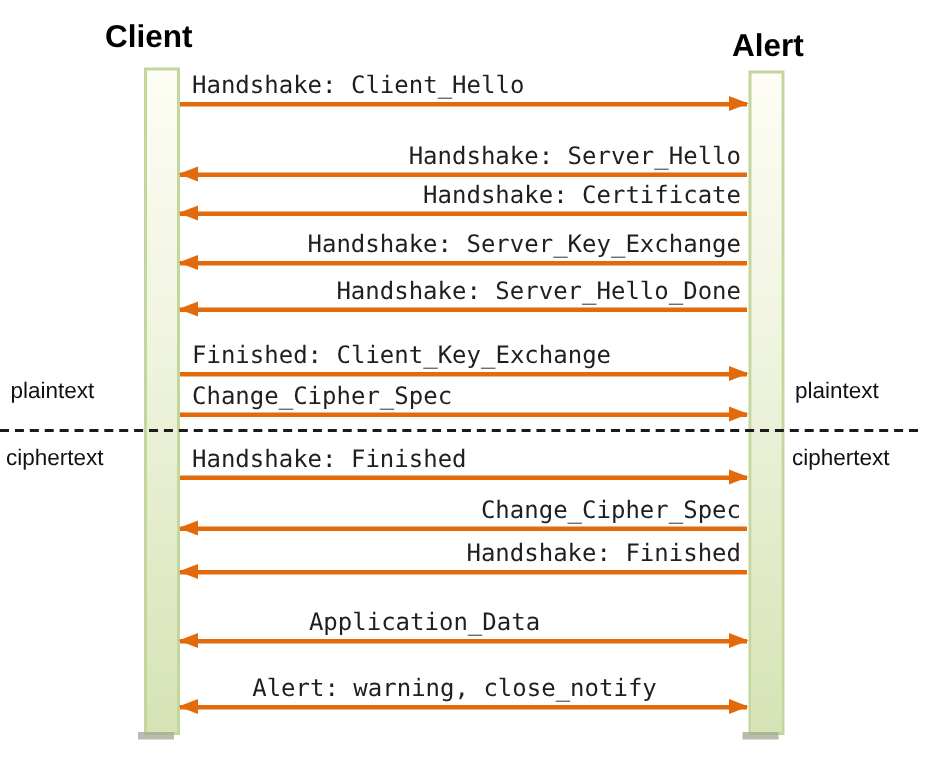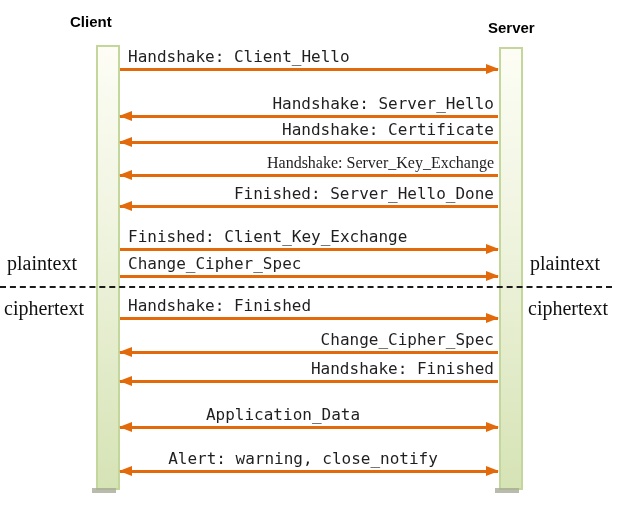--- a/index.html
+++ b/index.html
@@ -11,42 +11,42 @@
     --ink:#1f1f1f;
     --divider:#1a1a1a;
   }
   *{margin:0;padding:0;box-sizing:border-box;}
   body{background:#ffffff;font-family:"Liberation Sans",sans-serif;}
   .canvas{
     position:relative;width:620px;height:506px;background:#ffffff;overflow:hidden;
   }
   .title{
     position:absolute;font-family:"Liberation Sans",sans-serif;
-    font-weight:bold;font-size:15px;color:#000;white-space:nowrap;
+    font-weight:bold;font-size:21px;color:#000;white-space:nowrap;
   }
   .title.client{left:70px;top:13px;}
   .title.server{left:488px;top:19px;}
   .lifeline{
     position:absolute;width:24px;
     border:2px solid var(--ll-border);
     background:linear-gradient(180deg,var(--ll-top) 0%,#eef3dd 45%,var(--ll-bottom) 100%);
   }
   .lifeline.client{left:96px;top:45px;height:445px;}
   .lifeline.server{left:499px;top:47px;height:443px;}
   .lifeline::after{
     content:"";position:absolute;left:-6px;right:2px;top:100%;height:5px;
     background:var(--shadow);opacity:.8;
   }
   .divider{
     position:absolute;left:0;top:286px;width:612px;height:0;
     border-top:2px dashed var(--divider);z-index:3;
   }
   .zone-label{
-    position:absolute;font-size:20px;color:#111;white-space:nowrap;
-    font-family:Liberation Serif, serif;
+    position:absolute;font-size:15px;color:#111;white-space:nowrap;
+    font-family:Liberation Sans, sans-serif;
   }
   .zl-left-above{left:7px;top:252px;}
   .zl-left-below{left:4px;top:297px;}
   .zl-right-above{left:530px;top:252px;}
   .zl-right-below{left:528px;top:297px;}
   .msg-label{
     position:absolute;height:18px;line-height:18px;
     font-family:"DejaVu Sans Mono","Liberation Mono",monospace;
     font-size:16px;color:var(--ink);white-space:nowrap;z-index:2;
   }
@@ -62,21 +62,21 @@
   .head.r{right:-1px;border-left:13px solid var(--arrow);}
   .head.l{left:-1px;border-right:13px solid var(--arrow);}
 </style>
 </head>
 <body>
 
 <div class="canvas">
 
   <div class="title client">Client</div>
 
-  <div class="title server">Server</div>
+  <div class="title server">Alert</div>
 
   <div class="lifeline client"></div>
   <div class="lifeline server"></div>
 
   <div class="divider"></div>
 
   <div class="zone-label zl-left-above">plaintext</div>
   <div class="zone-label zl-left-below">ciphertext</div>
   <div class="zone-label zl-right-above">plaintext</div>
   <div class="zone-label zl-right-below">ciphertext</div>
@@ -87,25 +87,25 @@
         <span class="head r"></span>
       </div>
       <div class="msg-label right" style="top: 95px;">Handshake: Server_Hello</div>
       <div class="msg-arrow" style="top: 115px;">
         <span class="head l"></span>
       </div>
       <div class="msg-label right" style="top: 121px;">Handshake: Certificate</div>
       <div class="msg-arrow" style="top: 141px;">
         <span class="head l"></span>
       </div>
-      <div class="msg-label right" style="top: 154px; font-family: Liberation Serif, serif;">Handshake: Server_Key_Exchange</div>
+      <div class="msg-label right" style="top: 154px;">Handshake: Server_Key_Exchange</div>
       <div class="msg-arrow" style="top: 174px;">
         <span class="head l"></span>
       </div>
-      <div class="msg-label right" style="top: 185px;">Finished: Server_Hello_Done</div>
+      <div class="msg-label right" style="top: 185px;">Handshake: Server_Hello_Done</div>
       <div class="msg-arrow" style="top: 205px;">
         <span class="head l"></span>
       </div>
       <div class="msg-label left" style="top: 228px;">Finished: Client_Key_Exchange</div>
       <div class="msg-arrow" style="top: 248px;">
         <span class="head r"></span>
       </div>
       <div class="msg-label left" style="top: 255px;">Change_Cipher_Spec</div>
       <div class="msg-arrow" style="top: 275px;">
         <span class="head r"></span>

